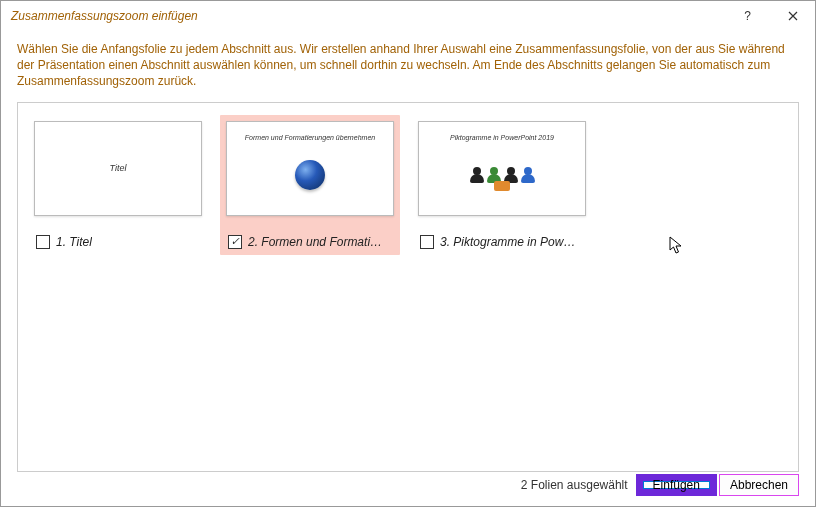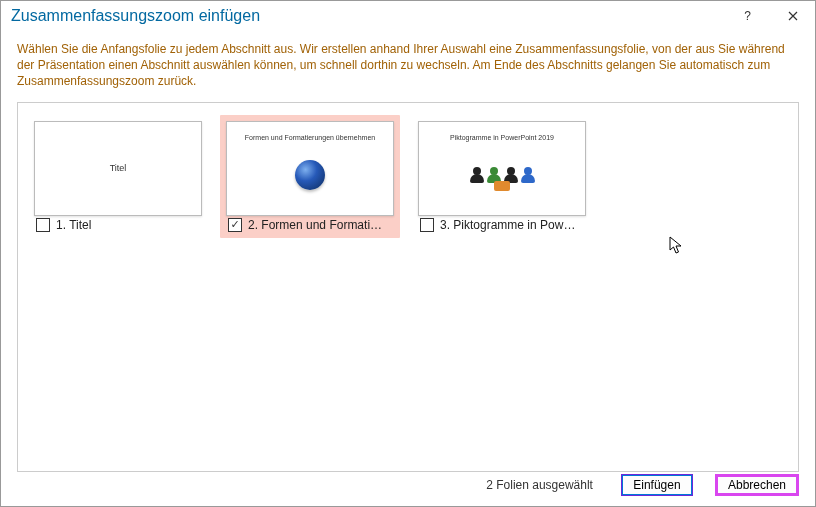--- a/index.html
+++ b/index.html
@@ -16,22 +16,23 @@
     }
     .titlebar {
       height: 30px;
       display: flex;
       align-items: center;
       padding: 0 0 0 10px;
       background: #fff;
     }
     .titlebar .title {
       flex: 1;
-      font-size: 16px;
-      color: #0369a1;
+      font-size: 12px;
+      color: #a16207;
+      font-style: italic;
     }
     .titlebar .win-btn {
       width: 45px;
       height: 30px;
       display: flex;
       align-items: center;
       justify-content: center;
       font-family: sans-serif;
       color: #333;
     }
@@ -47,20 +48,21 @@
       height: 370px;
       padding: 12px 10px;
       display: flex;
       gap: 12px;
       align-items: flex-start;
     }
     .slide-option {
       width: 180px;
       padding: 6px;
       border-radius: 1px;
+      font-style: italic;
     }
     .slide-option.selected {
       background: #fbcfc7;
     }
     .thumb {
       width: 168px;
       height: 95px;
       background: #fff;
       border: 1px solid #bbb;
       box-shadow: 0 1px 2px rgba(0,0,0,0.12);
@@ -114,21 +116,21 @@
       background:#e08a2e; width:16px; height:10px; border-radius:2px;
     }
     .speech-bub:after{
       content:''; position:absolute; bottom:-3px; left:5px;
       border:3px solid transparent; border-top-color:#e08a2e;
     }
     .caption {
       display: flex;
       align-items: center;
       gap: 6px;
-      margin-top: 2px;
+      margin-top: 19px;
       padding: 0 2px;
     }
     .checkbox {
       width: 14px;
       height: 14px;
       border: 1px solid #333;
       background: #fff;
       display: flex;
       align-items: center;
       justify-content: center;
@@ -151,40 +153,40 @@
     .caption-label.focused {
       border: 1px dotted #333;
       padding: 0 2px;
     }
     .footer {
       position: absolute;
       bottom: 10px;
       right: 16px;
       display: flex;
       align-items: center;
-      gap: 22px;
+      gap: 2px;
     }
     .status {
       font-size: 12px;
       color: #333;
       margin-right: 6px;
     }
     .btn {
       min-width: 72px;
       height: 22px;
-      border: 3px solid #d946ef;
+      border: 1px solid #d946ef;
       background: #fdfdfd;
       font-size: 12px;
       display: flex;
       align-items: center;
       justify-content: center;
       padding: 0 10px;
     }
     .btn.primary {
-      border: 1px solid #6d28d9;
+      border: 7px solid #6d28d9;
       box-shadow: inset 0 0 0 1px #0078d7;
     }
     .cursor {
       position: absolute;
       left: 668px;
       top: 235px;
       pointer-events: none;
     }
   </style>
 </head>

